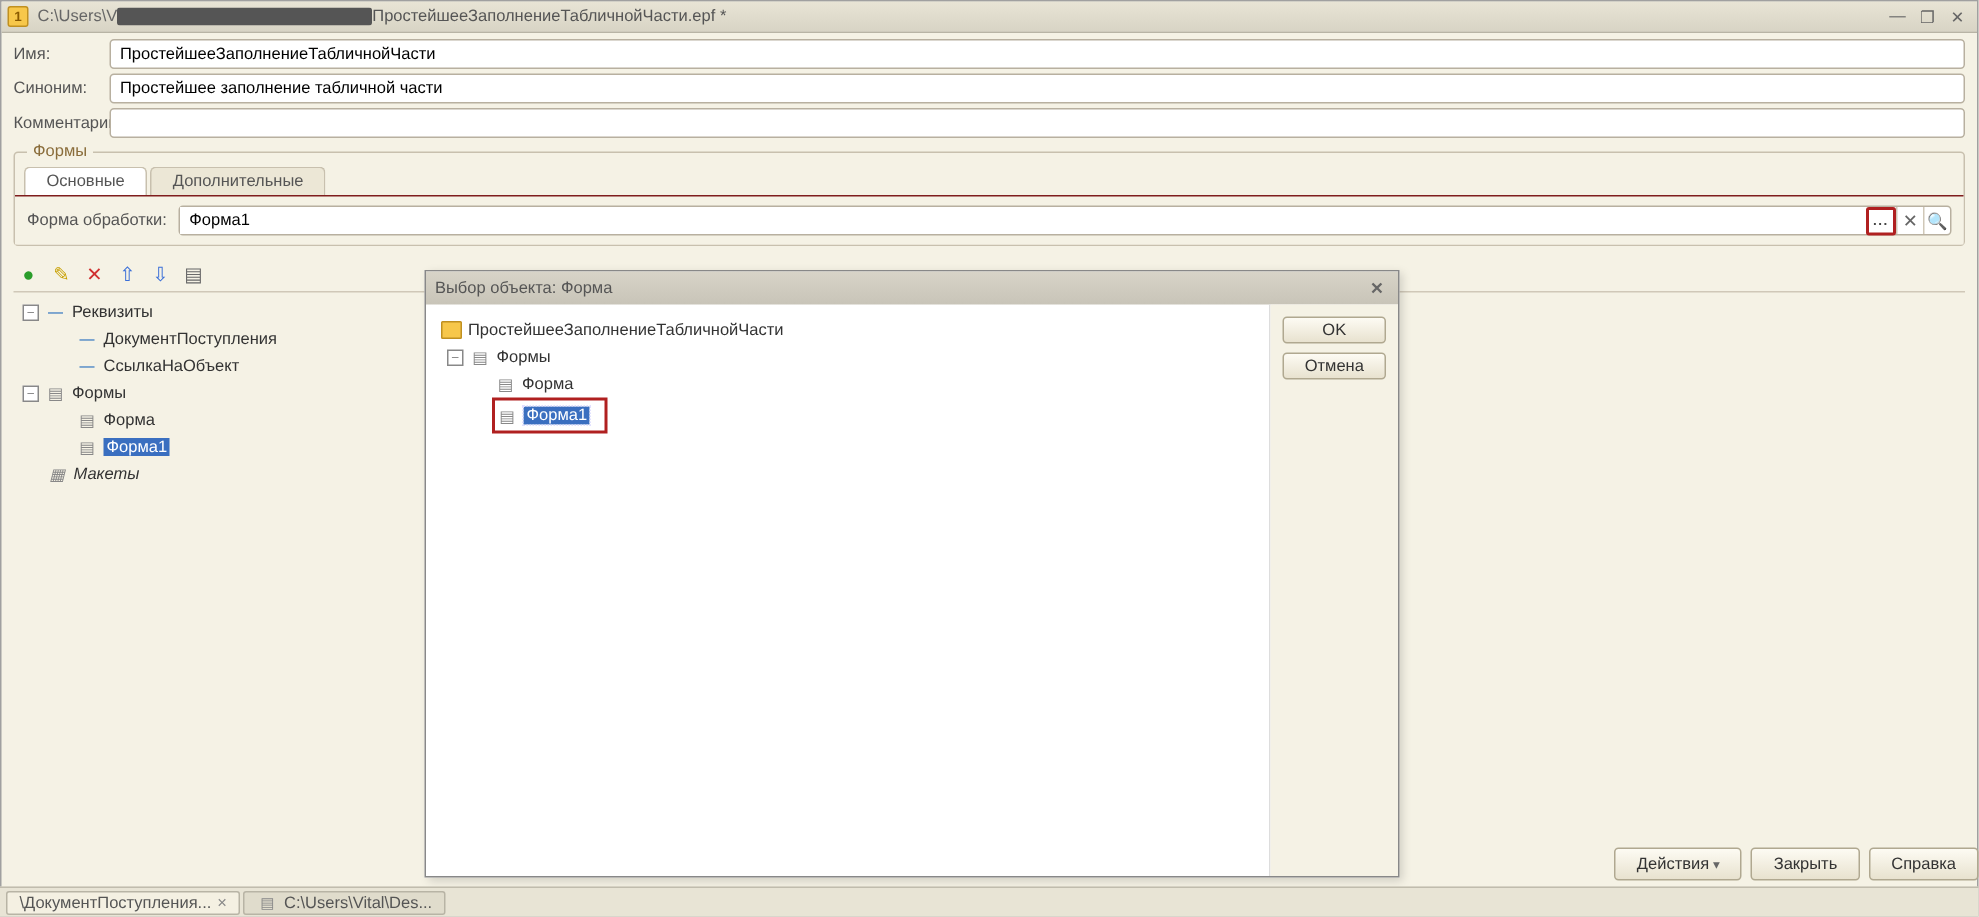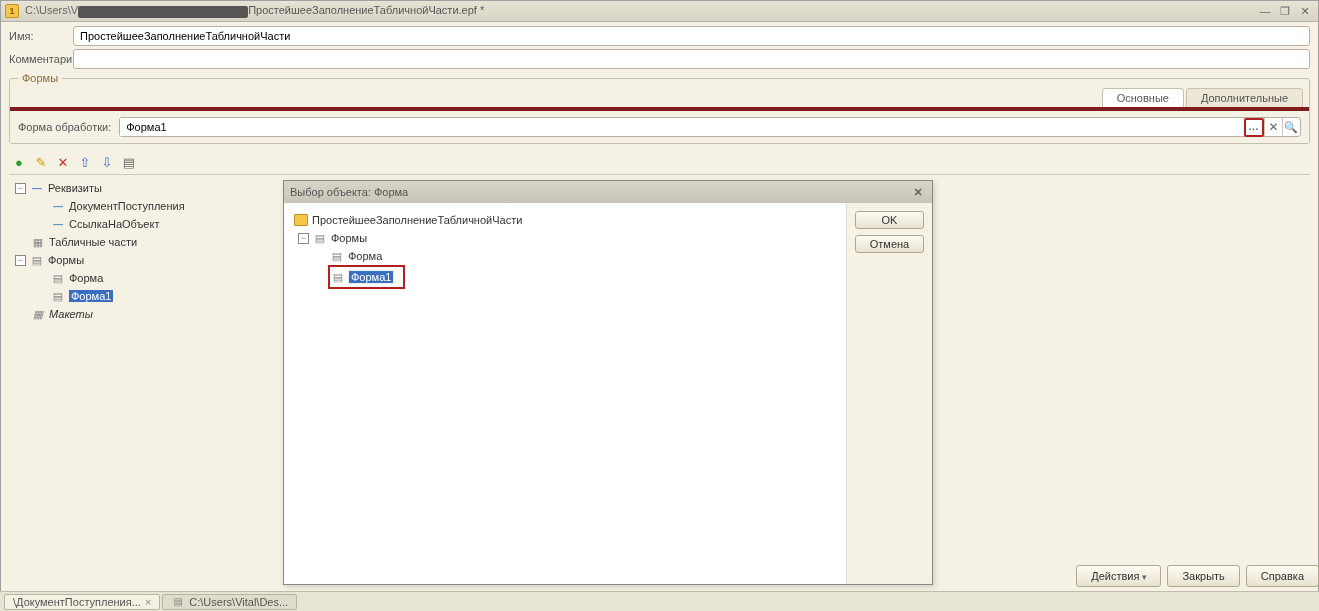--- a/index.html
+++ b/index.html
@@ -12,24 +12,24 @@
   .winbtns{display:flex;gap:2px;}
   .winbtn{width:18px;height:14px;display:flex;align-items:center;justify-content:center;color:#666;cursor:pointer;}
 
   .form-area{padding:4px 8px 0 8px;}
   .row{display:flex;align-items:center;margin-bottom:3px;}
   .row label{width:64px;color:#555;}
   .row input.txt{flex:1;height:20px;border:1px solid #b8b0a0;background:#fff;padding:1px 6px;border-radius:3px;}
 
   fieldset.forms{border:1px solid #c8c0ae;border-radius:3px;margin:2px 0 6px 0;padding:0;}
   fieldset.forms legend{color:#8a6d3b;padding:0 4px;margin-left:8px;}
-  .tabs{display:flex;padding:4px 6px 0 6px;gap:2px;justify-content:flex-end;}
+  .tabs{display:flex;padding:4px 6px 0 6px;gap:2px;}
   .tab{padding:3px 14px;border:1px solid #c8c0ae;border-bottom:none;background:#ece7d6;border-radius:4px 4px 0 0;color:#555;cursor:pointer;}
   .tab.active{background:#fff;}
-  .tabbody{background:#f5f2e5;border-top:4px solid #7f1d1d;padding:6px 8px;display:flex;align-items:center;gap:4px;}
+  .tabbody{background:#f5f2e5;border-top:1px solid #7f1d1d;padding:6px 8px;display:flex;align-items:center;gap:4px;}
   .tabbody label{color:#555;margin-right:4px;}
   .formfield{flex:1;display:flex;align-items:center;height:20px;border:1px solid #b8b0a0;background:#fff;border-radius:3px;}
   .formfield input{flex:1;border:none;outline:none;padding:1px 6px;height:100%;}
   .ff-btn{width:18px;height:18px;display:flex;align-items:center;justify-content:center;border-left:1px solid #d0c8b8;cursor:pointer;color:#666;font-size:12px;}
   .ff-btn.ellipsis{border:2px solid #b02020;border-radius:2px;width:20px;height:19px;font-weight:bold;letter-spacing:1px;font-size:9px;color:#444;}
 
   .main-lower{position:relative;padding:0 8px;}
   .toolbar{display:flex;align-items:center;gap:6px;padding:4px 2px;border-bottom:1px solid #d0c8b8;}
   .tbtn{width:16px;height:16px;display:flex;align-items:center;justify-content:center;cursor:pointer;font-size:13px;}
   .tbtn.add{color:#2a9d2a;}
@@ -87,20 +87,24 @@
     <div class="winbtn">✕</div>
   </div>
 </div>
 
 <div class="form-area">
   <div class="row">
     <label>Имя:</label>
     <input class="txt" value="ПростейшееЗаполнениеТабличнойЧасти" style="">
   </div>
   <div class="row">
+    <label>Синоним:</label>
+    <input class="txt" value="Простейшее заполнение табличной части" style="">
+  </div>
+  <div class="row">
     <label>Комментарий:</label>
     <input class="txt" value="" style="">
   </div>
 
   <fieldset class="forms">
     <legend>Формы</legend>
     <div class="tabs">
       <div class="tab active">Основные</div>
       <div class="tab">Дополнительные</div>
     </div>
@@ -133,24 +137,20 @@
       <span class="label">Реквизиты</span>
     </div>
     <div class="node" style="padding-left:42px;">
       <span class="nicon prop"></span>
       <span class="label">ДокументПоступления</span>
     </div>
     <div class="node" style="padding-left:42px;">
       <span class="nicon prop"></span>
       <span class="label">СсылкаНаОбъект</span>
     </div>
-    <div class="node" style="padding-left:22px;">
-      <span class="nicon tbl"></span>
-      <span class="label">Табличные части</span>
-    </div>
     <div class="node" style="padding-left:6px;">
       <span class="toggle"></span>
       <span class="nicon form"></span>
       <span class="label">Формы</span>
     </div>
     <div class="node" style="padding-left:42px;">
       <span class="nicon form"></span>
       <span class="label">Форма</span>
     </div>
     <div class="node selected" style="padding-left:42px;">

